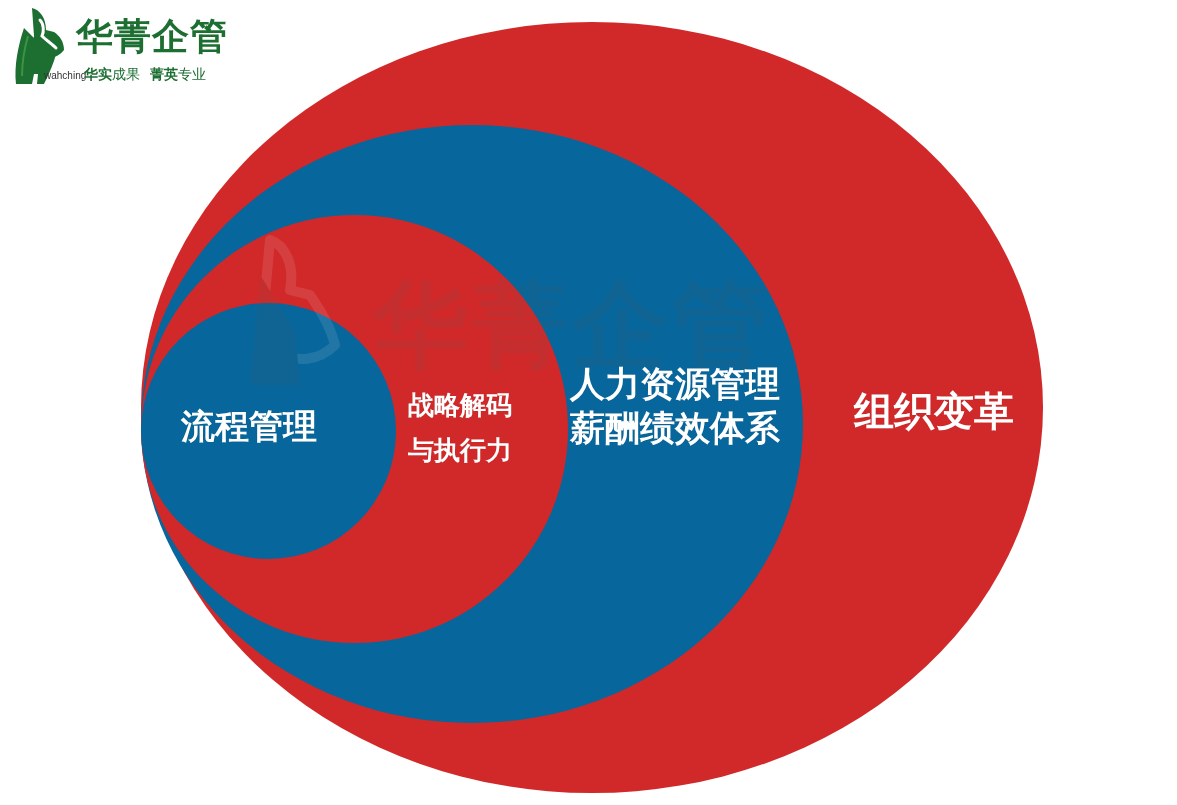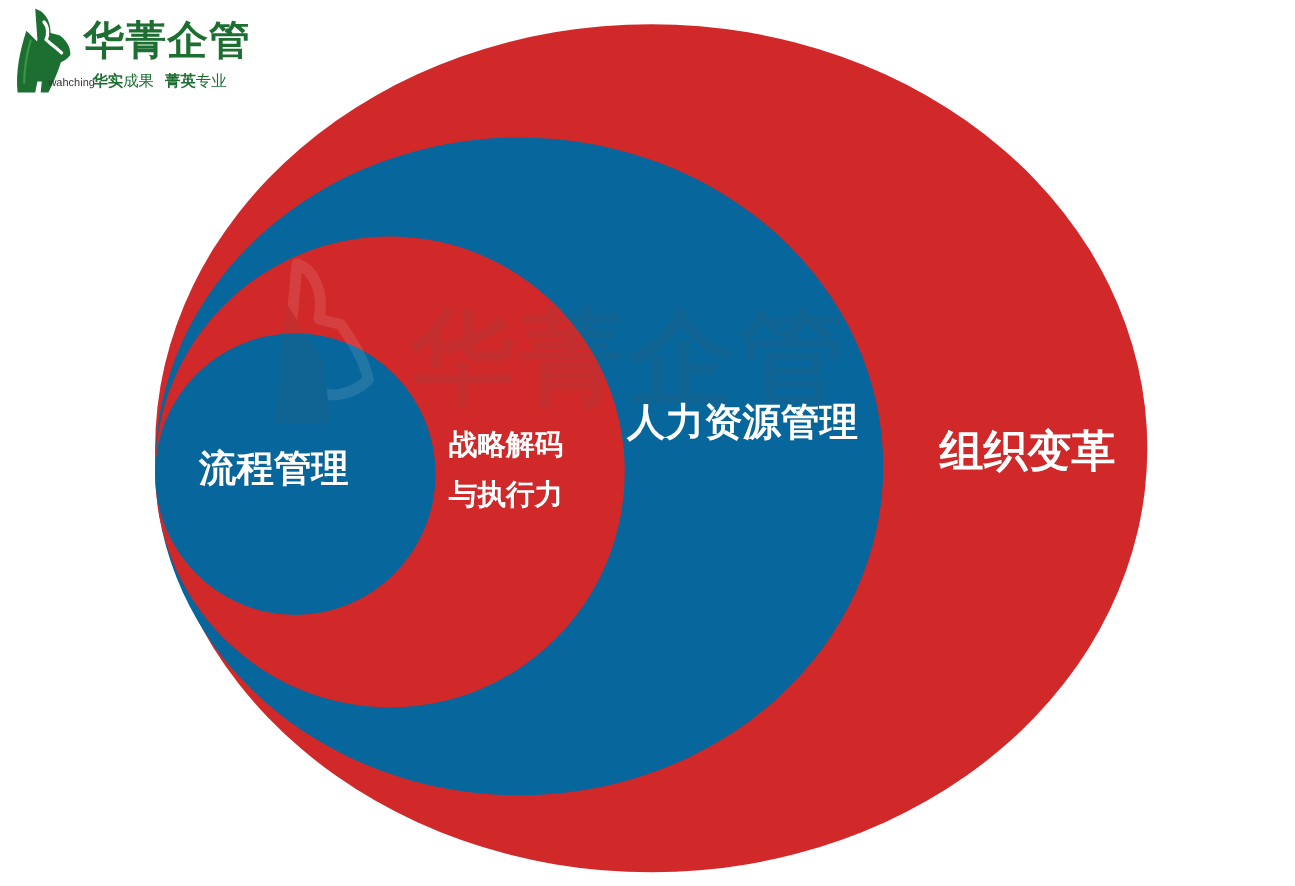--- a/index.html
+++ b/index.html
@@ -115,20 +115,21 @@
     <span class="line">流程管理</span>
   </div>
 
   <div class="label" style="left:408px; top:383px; font-size:26px; line-height:45px;">
     <span class="line">战略解码</span>
     <span class="line">与执行力</span>
   </div>
 
   <div class="label" style="left:570px; top:362px; font-size:35px; line-height:44px;">
     <span class="line">人力资源管理</span>
+    <span class="line">薪酬绩效体系</span>
   </div>
 
   <div class="label" style="left:820px; top:387px; font-size:40px; line-height:48px;margin-left:34px;">
     <span class="line">组织变革</span>
   </div>
 
   <div class="logo">
     <svg class="logo-mark" viewBox="0 0 70 80">
       <path d="M22 2 C 30 4, 36 12, 36 24 L 44 26 C 50 30, 54 36, 54 44 C 48 52, 38 54, 30 50 C 24 46, 22 38, 24 30 Z" fill="#1d6e31"></path>
       <path d="M30 14 C 34 18, 34 26, 32 30 C 36 34, 42 38, 46 42" fill="none" stroke="#ffffff" stroke-width="3" stroke-linecap="round"></path>

